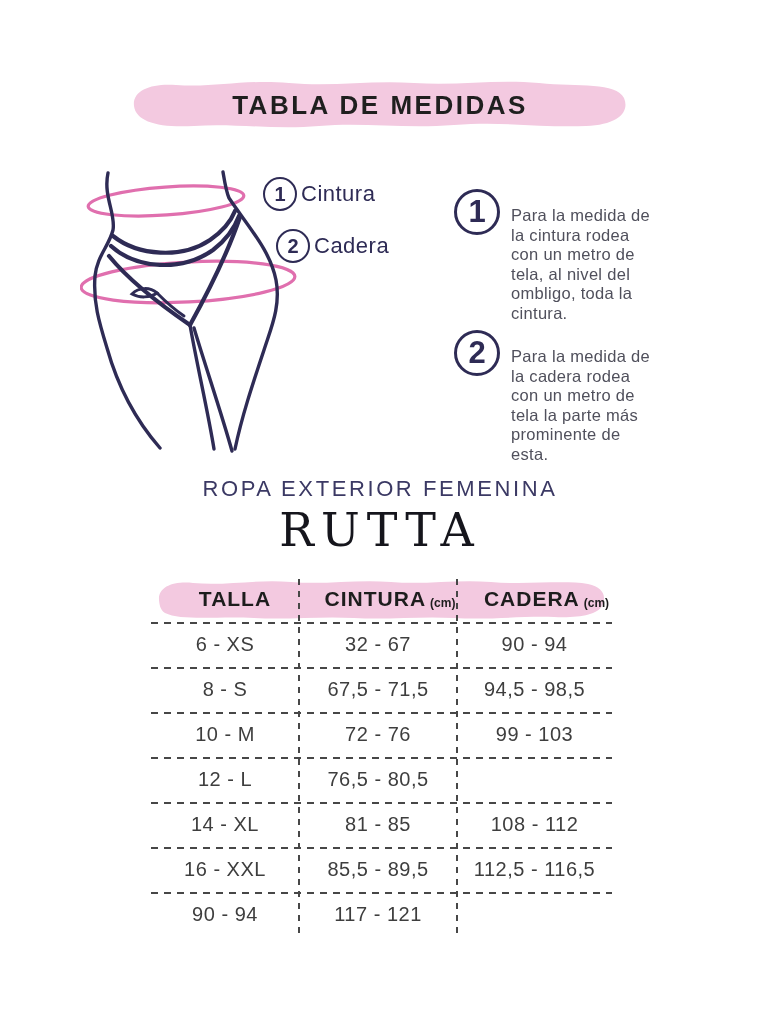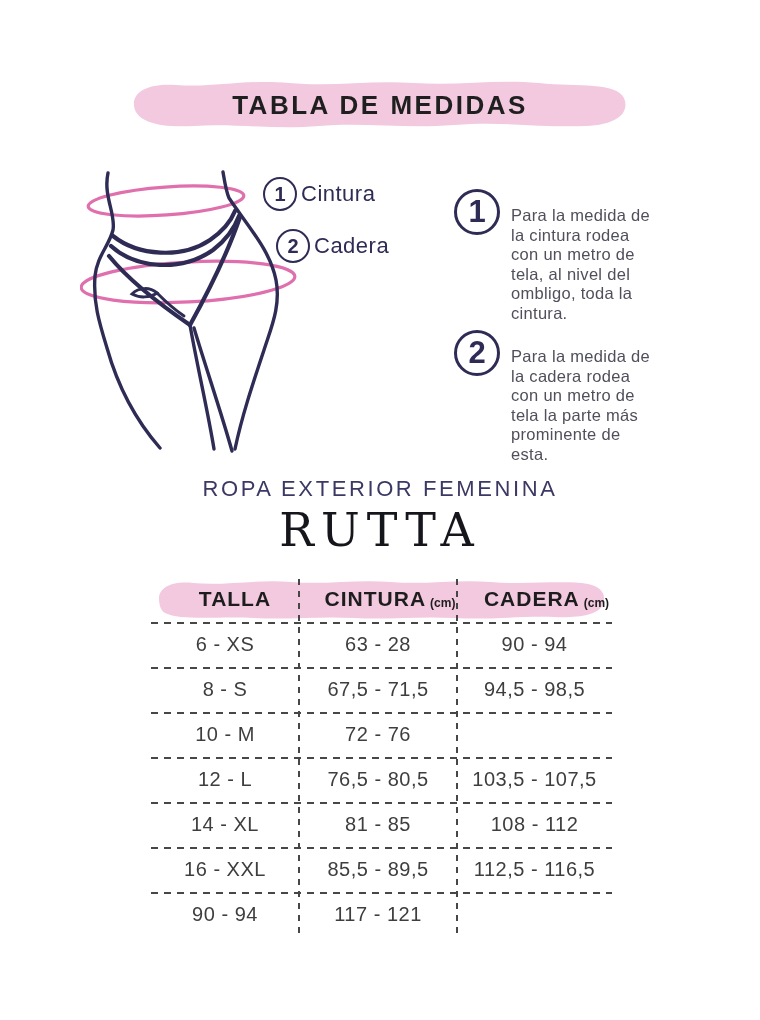--- a/index.html
+++ b/index.html
@@ -155,36 +155,36 @@
     </div>
     <div class="th">
       <span>CADERA</span>
       <span class="unit">(cm)</span>
     </div>
   </div>
 
   <div class="tbody" id="table-body">
       <div class="tr">
         <div class="td">6 - XS</div>
-        <div class="td">63 - 28</div>
+        <div class="td">32 - 67</div>
         <div class="td">90 - 94</div>
       </div>
       <div class="tr">
         <div class="td">8 - S</div>
         <div class="td">67,5 - 71,5</div>
         <div class="td">94,5 - 98,5</div>
       </div>
       <div class="tr">
         <div class="td">10 - M</div>
         <div class="td">72 - 76</div>
+        <div class="td">99 - 103</div>
       </div>
       <div class="tr">
         <div class="td">12 - L</div>
         <div class="td">76,5 - 80,5</div>
-        <div class="td">103,5 - 107,5</div>
       </div>
       <div class="tr">
         <div class="td">14 - XL</div>
         <div class="td">81 - 85</div>
         <div class="td">108 - 112</div>
       </div>
       <div class="tr">
         <div class="td">16 - XXL</div>
         <div class="td">85,5 - 89,5</div>
         <div class="td">112,5 - 116,5</div>

